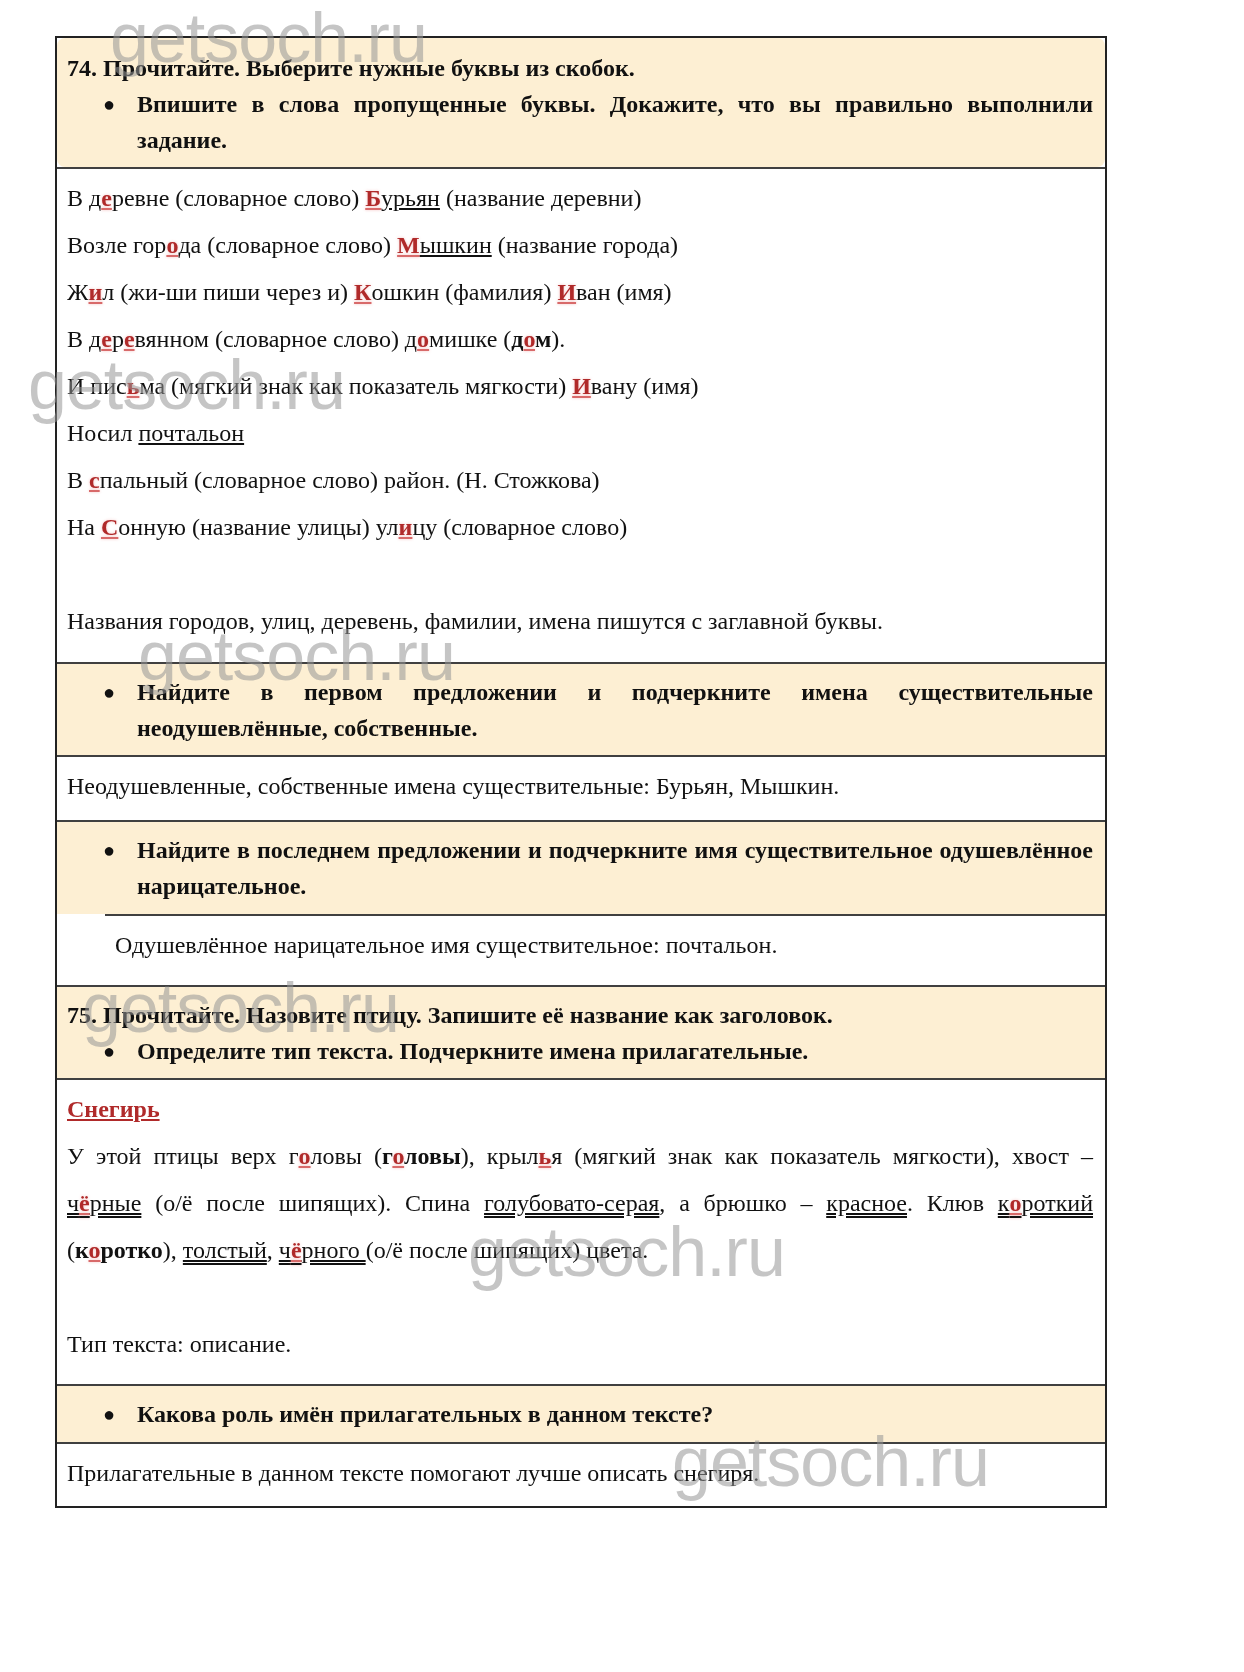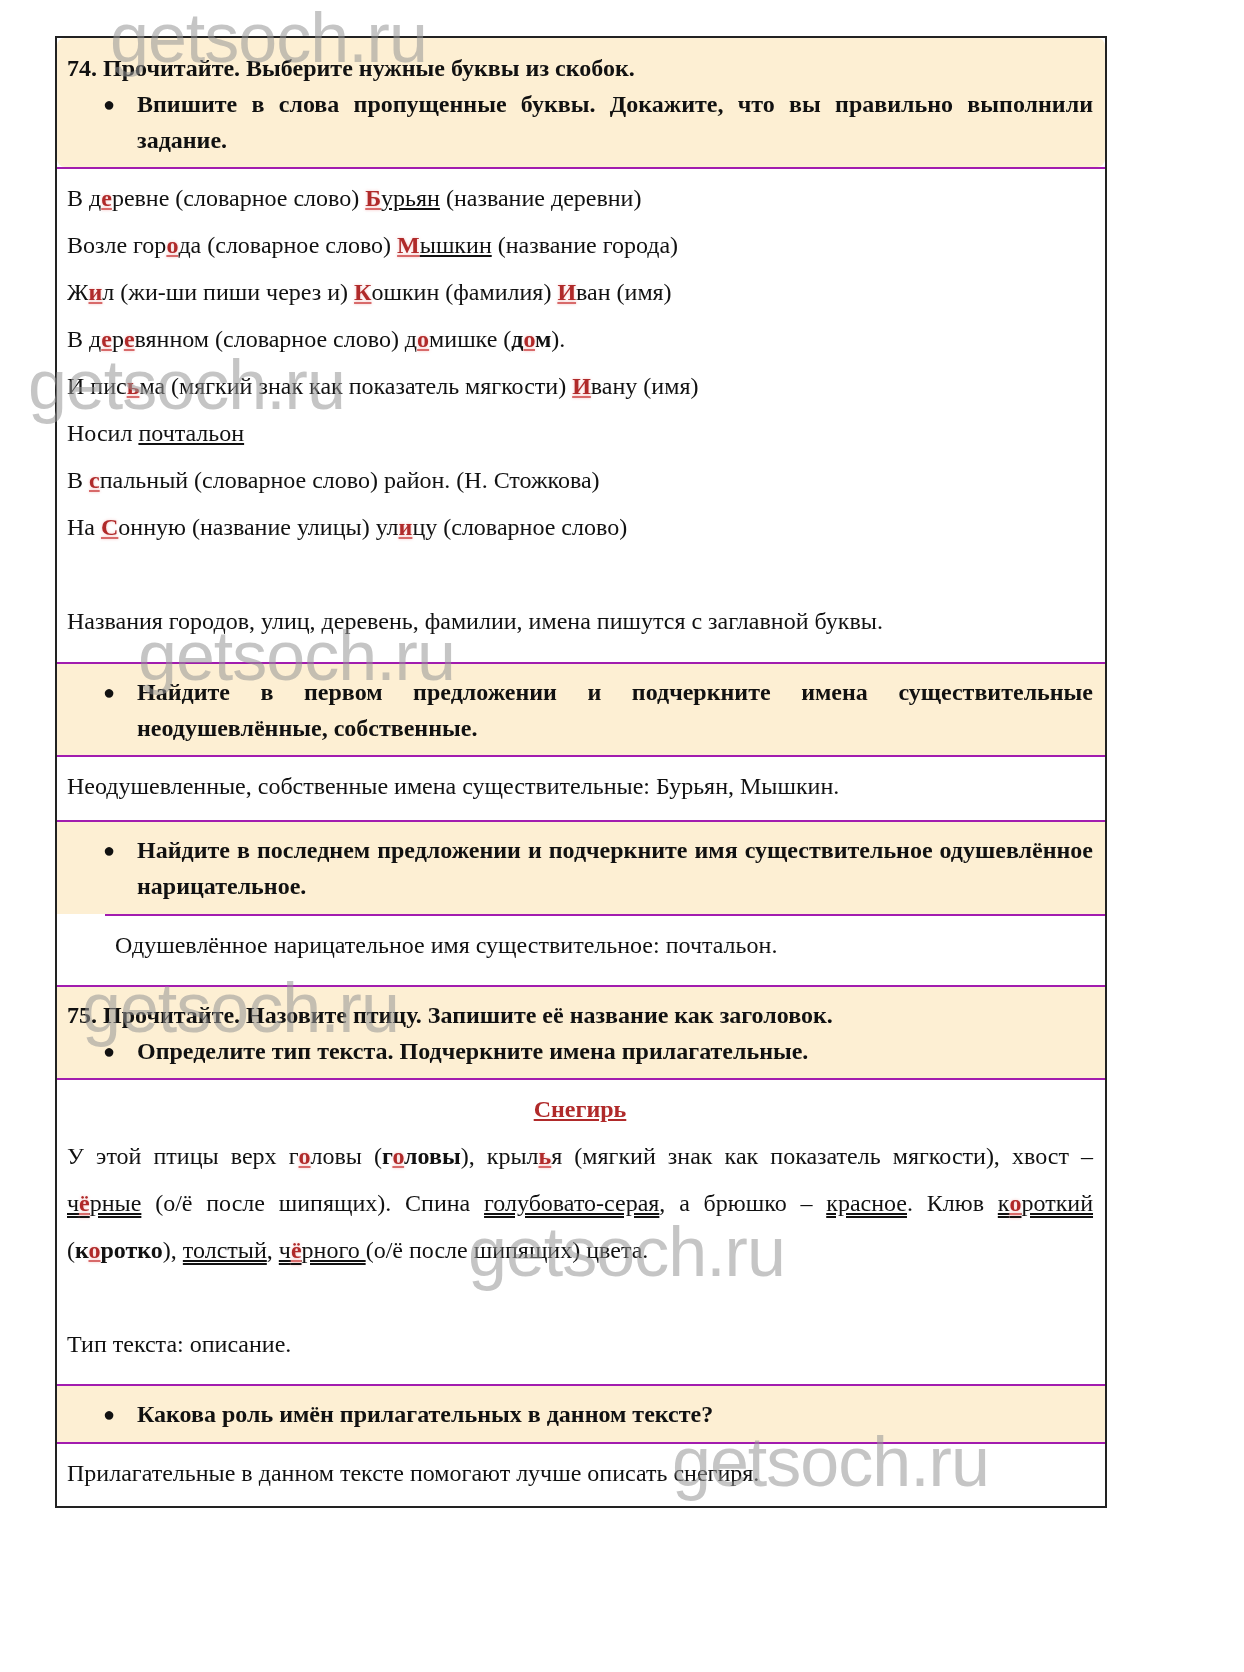--- a/index.html
+++ b/index.html
@@ -1,33 +1,33 @@
 <!DOCTYPE html>
 <html><head>
 <meta charset="utf-8">
 <style>
   html, body { margin:0; padding:0; background:#ffffff; }
   body { width:1244px; height:1672px; position:relative; overflow:hidden;
          font-family:"Liberation Serif", "DejaVu Serif", serif; color:#111; }
   .table { position:absolute; left:55px; top:36px; width:1052px;
            border:2px solid #222; box-sizing:border-box; }
-  .row { box-sizing:border-box; border-top:2px solid #a21caf; position:relative; }
+  .row { box-sizing:border-box; border-top:2px solid #404040; position:relative; }
   .row:first-child { border-top:none; }
   .q { background:#fdefd3; font-weight:bold; font-size:24px; padding:0 12px 0 10px; }
   .a { background:#ffffff; font-size:24px; padding:0 12px 0 10px; }
   .q .line { line-height:36px; }
   .bullet-line { display:flex; padding-left:36px; }
   .bullet-line .dot { width:34px; flex:0 0 34px; font-size:20px; line-height:36px; }
   .bullet-line .txt { flex:1; text-align:justify; text-align-last:left; line-height:36px; }
   .a .p { line-height:47px; }
   .red { color:#b02a2a; font-weight:bold; text-decoration:underline; text-decoration-color:#d86a6a; text-shadow:0 0 3px rgba(230,120,120,0.45); }
   .u { text-decoration:underline; }
   .uu { text-decoration:underline double; }
   .b { font-weight:bold; }
-  .center { text-align:center; }
+  .center { }
   .justify { text-align:justify; text-align-last:left; }
   .title-red { color:#b02a2a; font-weight:bold; text-decoration:underline; }
   .wm { position:absolute; font-family:"Liberation Sans", "DejaVu Sans", sans-serif;
         font-size:70px; color:rgba(150,150,150,0.55); letter-spacing:-1px; pointer-events:none; z-index:5; }
 </style>
 </head>
 <body>
 
 <div class="wm" style="left:110px; top:-2px;">getsoch.ru</div>
 <div class="wm" style="left:28px; top:345px;">getsoch.ru</div>

